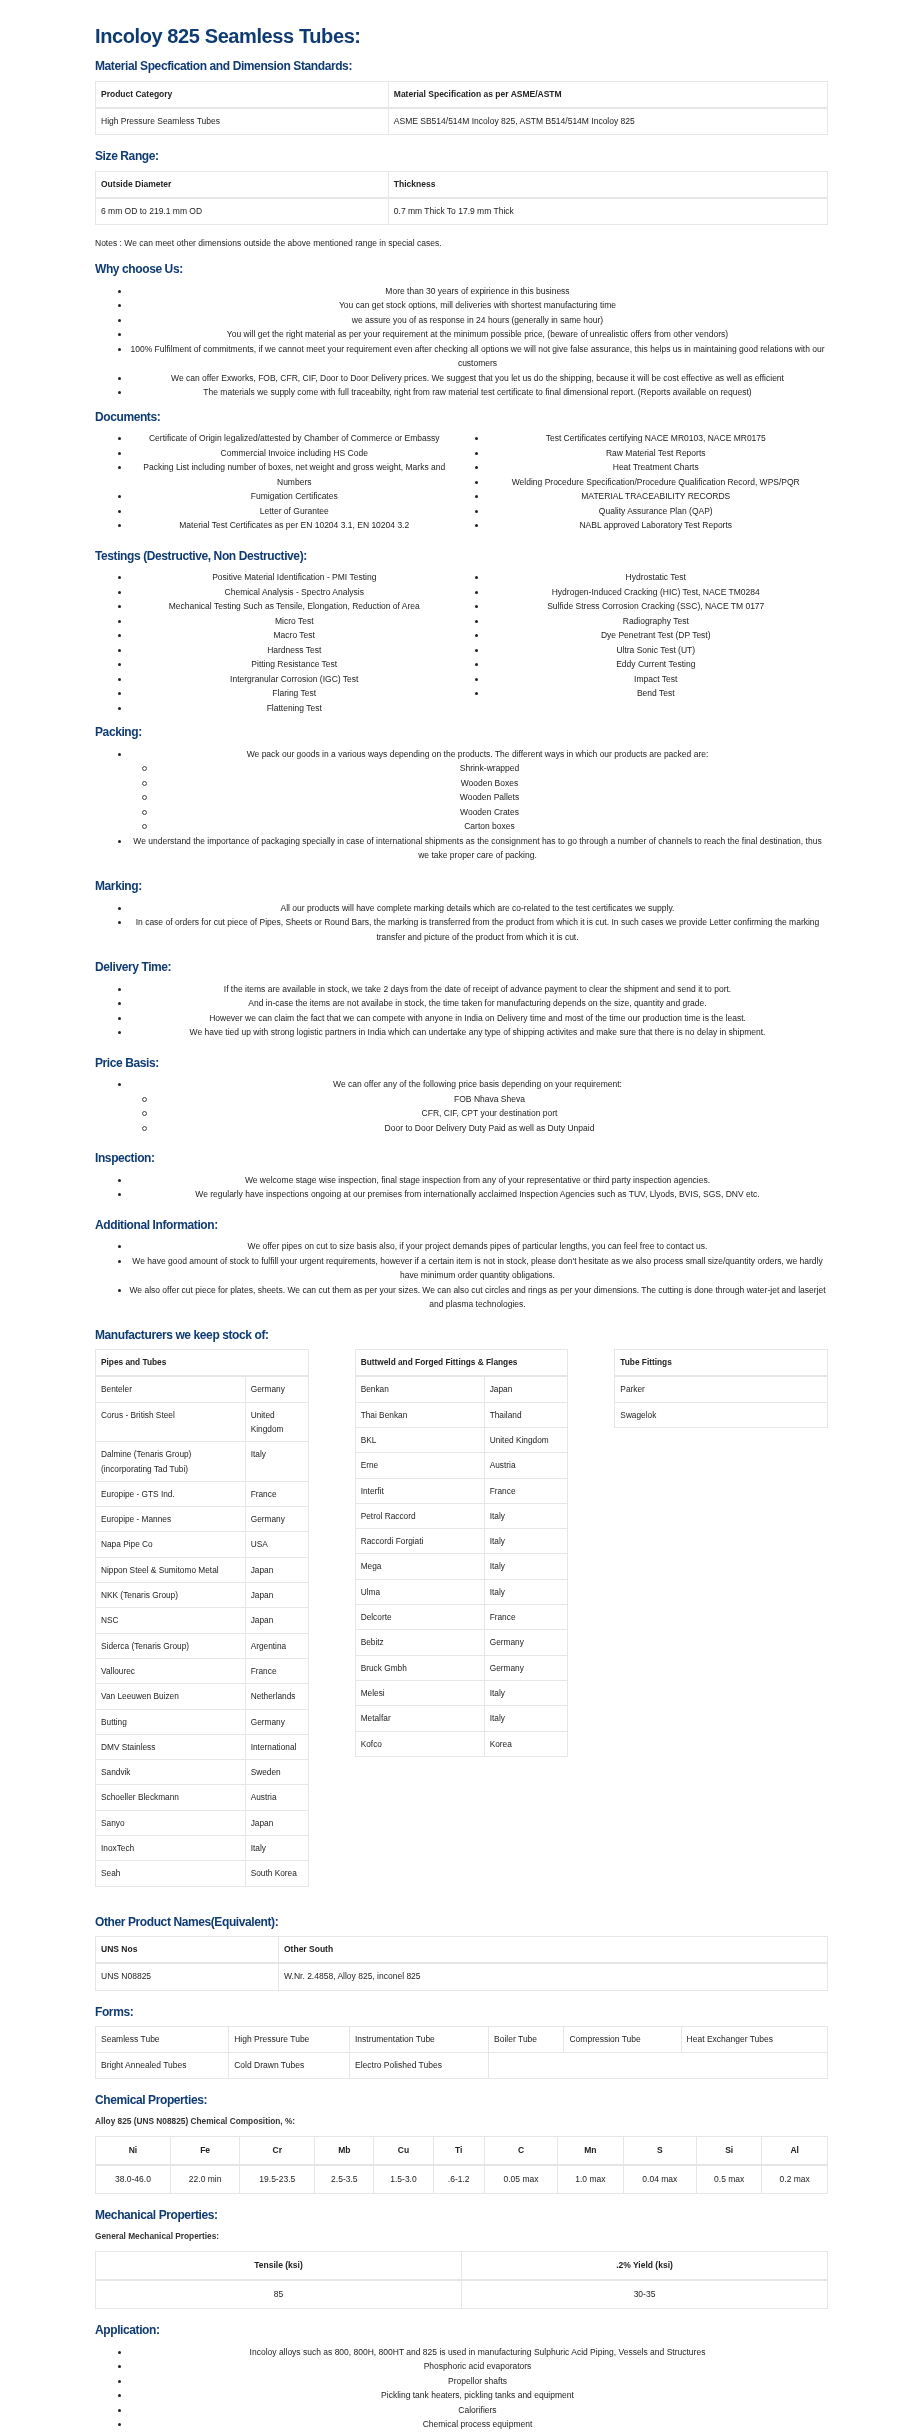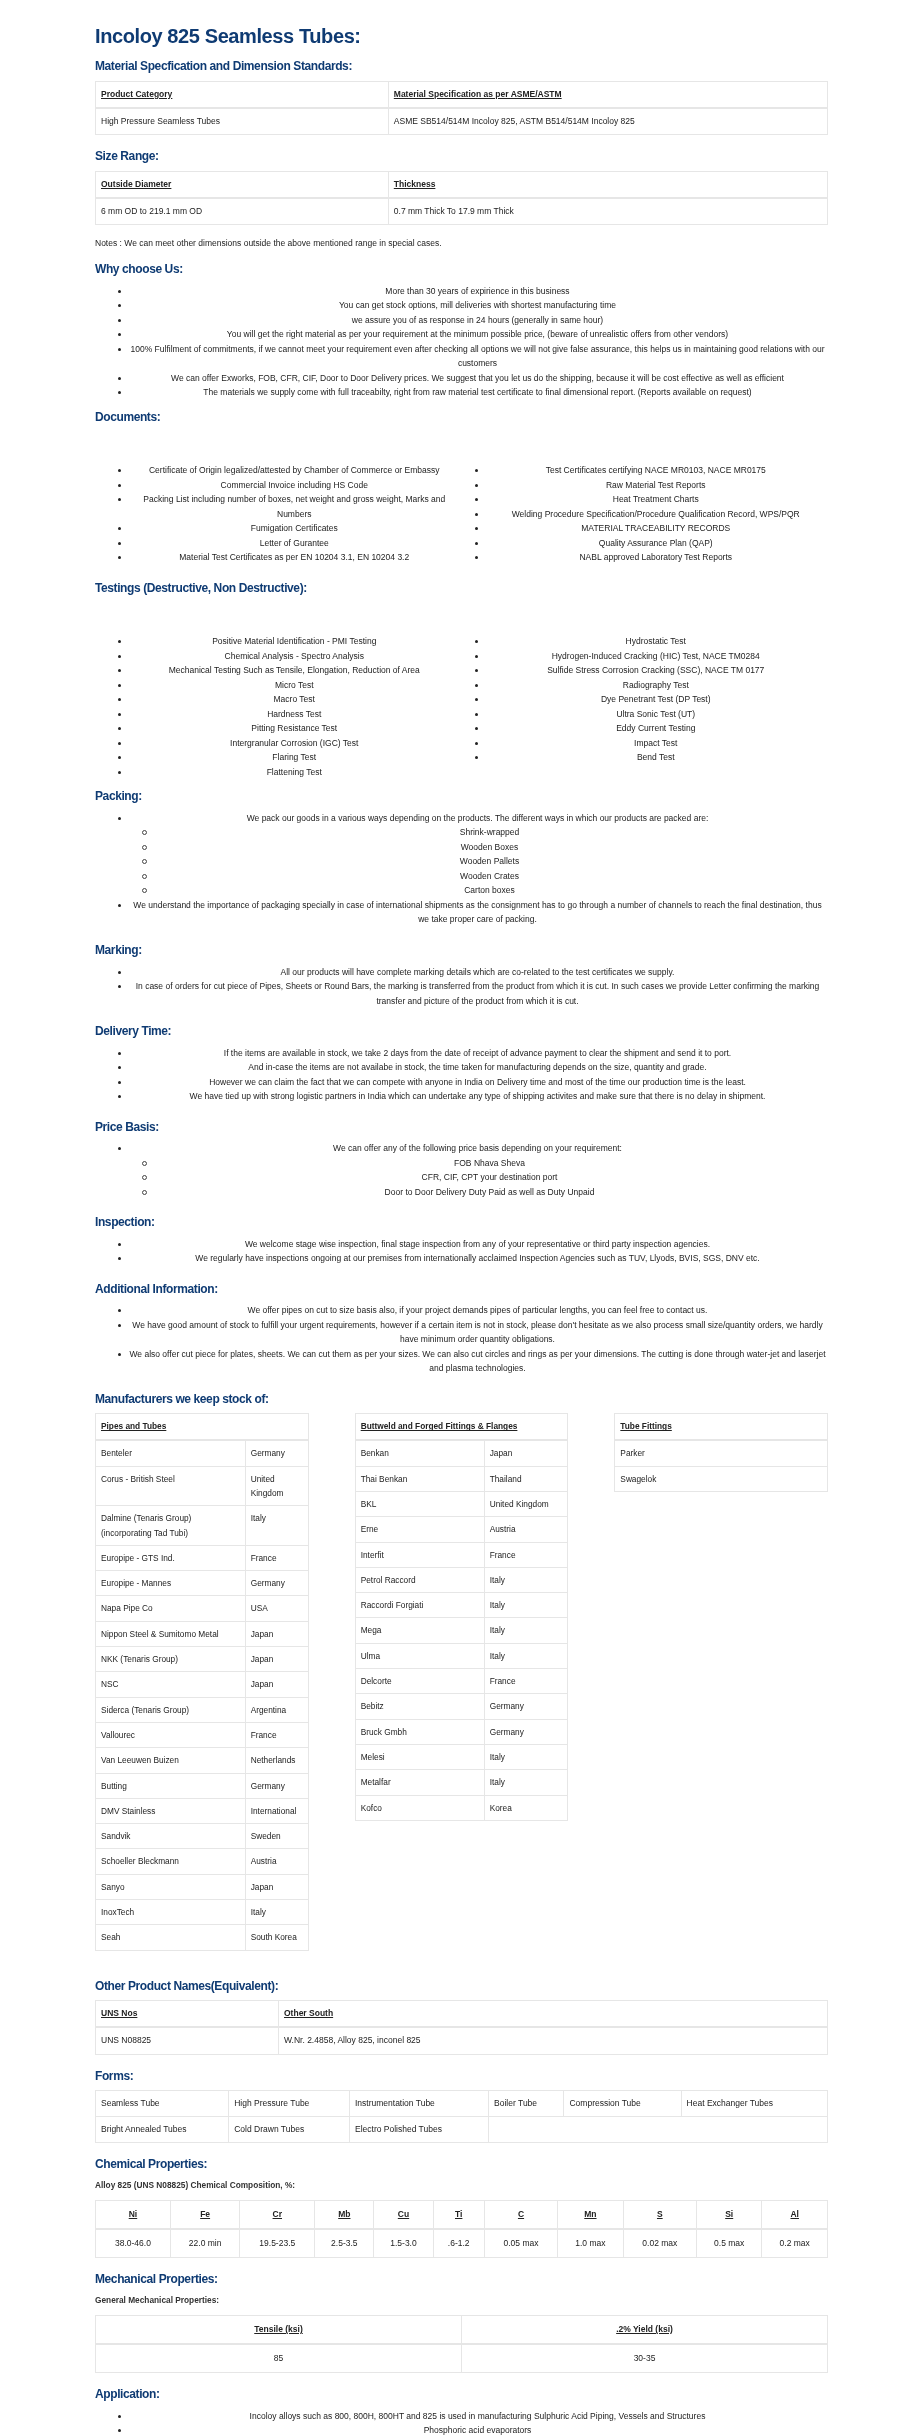--- a/index.html
+++ b/index.html
@@ -37,37 +37,37 @@
     margin-bottom: 14px;
     font-size: 8.5px;
   }
   table.t td, table.t th {
     border: 1px solid #e6e6e6;
     padding: 6px 5px;
     text-align: left;
     vertical-align: top;
     color: #222;
   }
-  table.t th { font-weight: bold; text-decoration: underline; }
+  table.t th { font-weight: bold; }
   table.t tr.head td, table.t tr.head th { border-bottom: 2px solid #e6e6e6; }
   .note { font-size: 8.5px; margin: -2px 0 12px 0; }
   ul.b { list-style: none; margin: 0 0 10px 0; padding-left: 23px; font-size: 8.5px; text-align: center; }
   ul.b > li { position: relative; padding-left: 9px; line-height: 14.5px; }
   ul.b > li::before {
     content: ""; position: absolute; left: 0; top: 6px;
     width: 3px; height: 3px; border-radius: 50%; background: #222;
   }
   ul.sub { list-style: none; padding-left: 15px; }
   ul.sub > li { position: relative; padding-left: 9px; line-height: 14.5px; }
   ul.sub > li::before {
     content: ""; position: absolute; left: 0; top: 5px;
     width: 3px; height: 3px; border-radius: 50%; border: 0.8px solid #444; background: transparent;
   }
   .two-col { display: flex; }
-  .two-col > ul.b { flex: 0 0 50%; margin-top: 32px; }
+  .two-col > ul.b { flex: 0 0 50%; }
   .two-col > ul.b.right { padding-left: 13px; }
   .mfr-wrap { display: flex; justify-content: space-between; margin-bottom: 28px; align-items: flex-start; gap: 46px; }
   .mfr-wrap table.t { font-size: 8.3px; margin-bottom: 0; }
   .mfr-wrap table.t td { padding: 5px 5px; line-height: 14.3px; }
   .mfr-pipes { width: 229px; }
   .mfr-pipes td.c2 { width: 63px; }
   .mfr-fit { width: 229px; }
   .mfr-fit td.c1 { width: 129px; }
   .mfr-tube { width: 231px; }
   .center td, .center th { text-align: center !important; }
@@ -455,21 +455,21 @@
         </tr>
     <tr id="chem-vals">
           <td>38.0-46.0</td>
           <td>22.0 min</td>
           <td>19.5-23.5</td>
           <td>2.5-3.5</td>
           <td>1.5-3.0</td>
           <td>.6-1.2</td>
           <td>0.05 max</td>
           <td>1.0 max</td>
-          <td>0.02 max</td>
+          <td>0.04 max</td>
           <td>0.5 max</td>
           <td>0.2 max</td>
         </tr>
   </tbody>
     </table>
 
   <h2>Mechanical Properties:</h2>
   <p class="small-label">General Mechanical Properties:</p>
   <table class="t mech center">
     <tbody>

